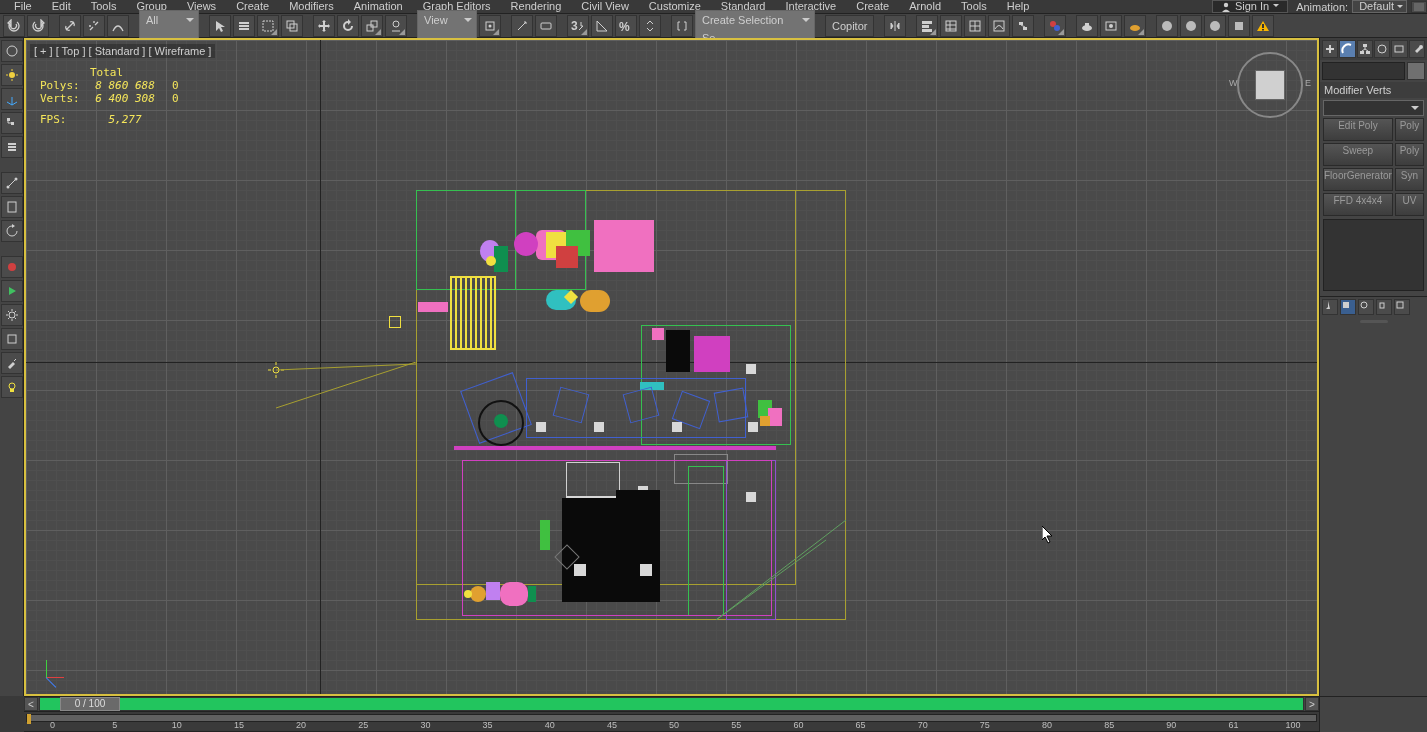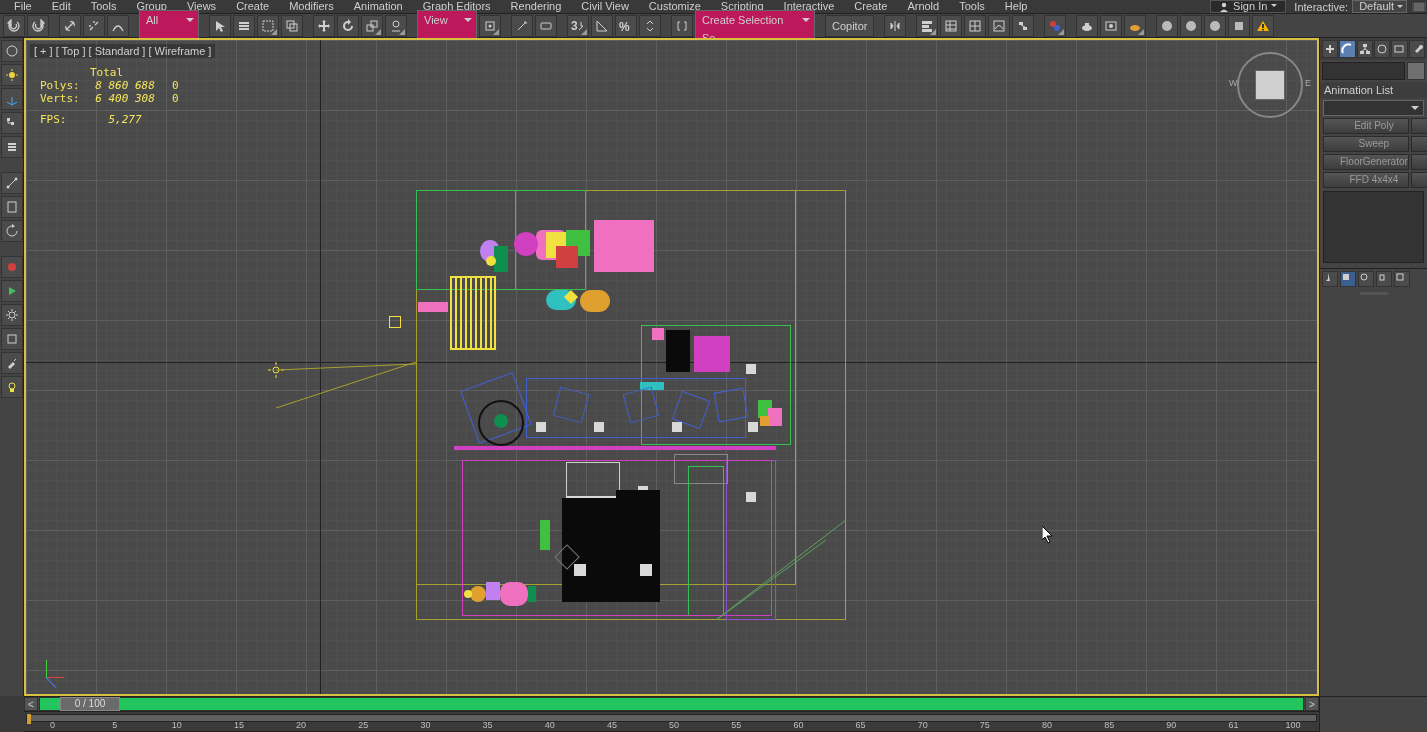--- a/index.html
+++ b/index.html
@@ -49,21 +49,21 @@
     position:relative;
   }
   .tbtn {
     width:22px; height:22px; background:#4b4b4b;
     border:1px solid #333; display:flex; align-items:center; justify-content:center;
     color:#cfcfcf; cursor:pointer; position:relative;
   }
   .tbtn.wide { width:auto; padding:0 6px; font-size:11px; }
   .sep { width:6px; }
   .combo {
-    height:32px; background:#be185d; border:1px solid #666;
+    height:32px; background:#737373; border:1px solid #666;
     padding:0 16px 12px 6px; font-size:11px; line-height:18px; color:#cfcfcf;
     position:relative; cursor:pointer;
   }
   .combo::after{
     content:""; position:absolute; right:4px; top:7px;
     border:4px solid transparent; border-top-color:#ccc;
   }
   .combo.sm{ width:60px; }
   .combo.md{ width:120px; }
   .path-combo{ width:160px; }
@@ -192,23 +192,22 @@
   .panel-row .pbtn{
     width:18px; height:18px; background:#4b4b4b; border:1px solid #333;
     display:flex; align-items:center; justify-content:center; cursor:pointer;
   }
   .panel-label{
     font-size:11px; padding:2px 4px; color:#cfcfcf; background:#3d3d3d;
   }
   .mod-btn{
     margin:2px 3px; border:1px solid #2a2a2a;
     background: linear-gradient(#555,#3d3d3d);
-    color:#9a9a9a; font-size:10px; height:16px; line-height:14px; text-align:center;
+    color:#9a9a9a; font-size:10px; height:23px; line-height:14px; text-align:center;
     cursor:pointer;
-    padding-left:16px;
   }
   .mod-grid{ display:grid; grid-template-columns:1fr 1fr; gap:2px; padding:0 3px;}
   .mod-grid .mod-btn{ margin:0;}
   .mod-stack{
     margin:3px; height:72px; background:#333; border:1px solid #222;
   }
   .panel-below{
     height:20px; margin-top:2px; border-top:1px solid #222;
     display:flex; gap:2px; padding:2px;
   }
@@ -277,36 +276,36 @@
   <div class="menu-item">Tools</div>
   <div class="menu-item">Group</div>
   <div class="menu-item">Views</div>
   <div class="menu-item">Create</div>
   <div class="menu-item">Modifiers</div>
   <div class="menu-item">Animation</div>
   <div class="menu-item">Graph Editors</div>
   <div class="menu-item">Rendering</div>
   <div class="menu-item">Civil View</div>
   <div class="menu-item">Customize</div>
-  <div class="menu-item">Scripting</div>
+  <div class="menu-item">Standard</div>
   <div class="menu-item">Interactive</div>
   <div class="menu-item">Create</div>
   <div class="menu-item">Arnold</div>
   <div class="menu-item">Tools</div>
   <div class="menu-item">Help</div>
   <div class="spacer"></div>
   <div class="sign-in-box">
     <svg width="10" height="10">
         <circle cx="5" cy="3" r="2.2" fill="#cfcfcf"></circle>
         <path d="M1 10 Q5 5 9 10 Z" fill="#cfcfcf"></path>
       </svg>
     <span>Sign In</span>
     <span class="caret"></span>
   </div>
-  <span class="workspaces-label">Interactive:</span>
+  <span class="workspaces-label">Animation:</span>
   <div class="workspaces-dd">
     <span>Default</span>
   </div>
   <div class="tbtn" style="width:16px;height:12px">
     <svg width="10" height="8">
         <rect width="10" height="8" fill="#666"></rect>
       </svg>
   </div>
 </div>
 
@@ -820,21 +819,21 @@
           <path d="M4 8 L8 4 A2 2 0 1 1 10 6 L6 10 Z" fill="#cfcfcf"></path>
         </svg>
       </div>
   </div>
 
   <div class="panel-row">
     <div style="flex:1; background:#333; border:1px solid #222; height:18px;"></div>
     <div class="pbtn" style="background:#707070;"></div>
   </div>
 
-  <div class="panel-label">Animation List</div>
+  <div class="panel-label">Modifier Verts</div>
   <div style="margin:2px 3px; height:16px; background:#333; border:1px solid #666; position:relative; cursor:pointer;">
     <span style="position:absolute; right:4px; top:5px; border:4px solid transparent; border-top-color:#ccc;"></span>
   </div>
 
   <div class="mod-grid">
     <div class="mod-btn">Edit Poly</div>
     <div class="mod-btn">Poly</div>
     <div class="mod-btn">Sweep</div>
     <div class="mod-btn">Poly</div>
     <div class="mod-btn">FloorGenerator</div>

